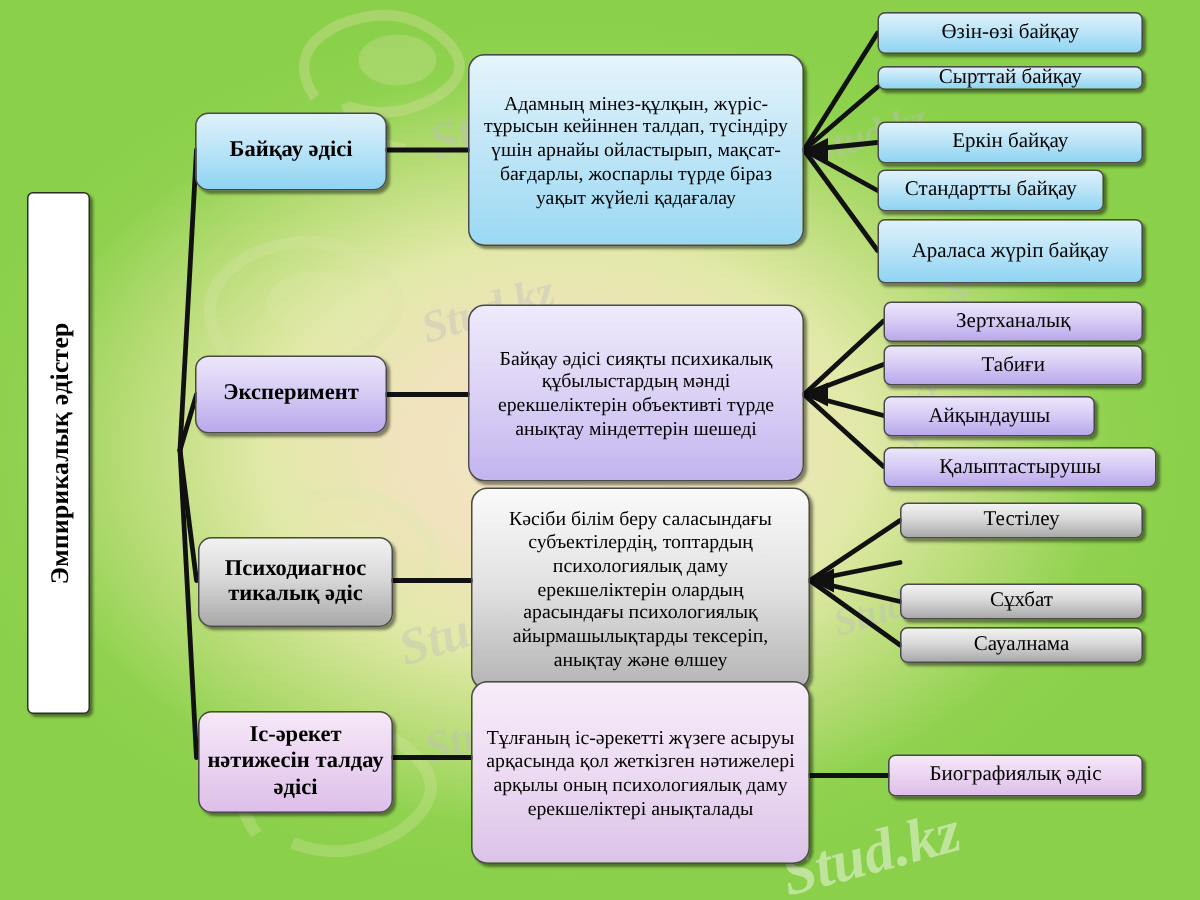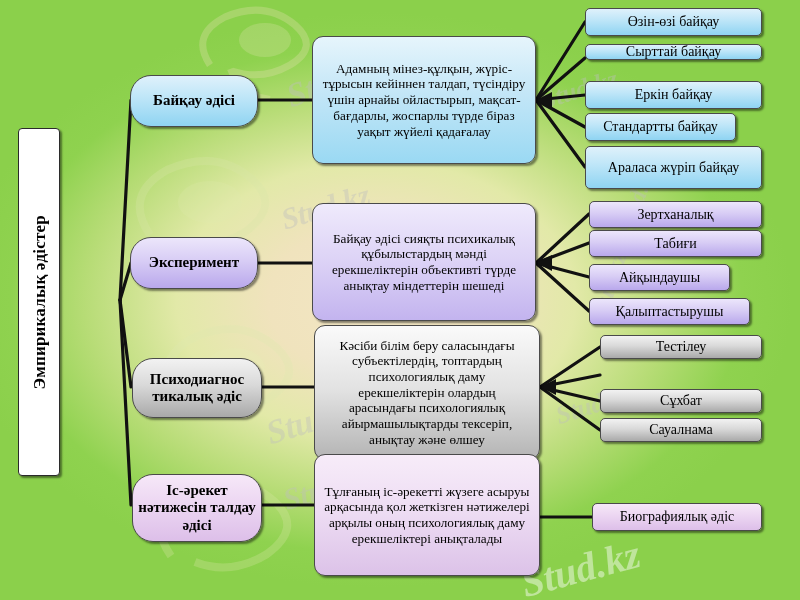--- a/index.html
+++ b/index.html
@@ -48,21 +48,21 @@
     font-size:17px;
     letter-spacing:.2px;
   }
   .root span{
     writing-mode:vertical-rl;
     transform:rotate(180deg);
     white-space:nowrap;
     line-height:1;
   }
   .lvl2{
-    border-radius:21px;
+    border-radius:9px;
     font-weight:bold;
     font-size:15px;
     line-height:1.16;
     padding:3px 5px;
   }
   .desc{
     border-radius:11px;
     font-size:13.2px;
     line-height:1.19;
     padding:6px 9px;
@@ -188,21 +188,21 @@
   </div>
   <div class="node leaf c-purple" style="left:589px;top:201px;width:173px;height:27px;">
     <span>Зертханалық</span>
   </div>
   <div class="node leaf c-purple" style="left:589px;top:230px;width:173px;height:27px;">
     <span>Табиғи</span>
   </div>
   <div class="node leaf c-purple" style="left:589px;top:264px;width:141px;height:27px;">
     <span>Айқындаушы</span>
   </div>
-  <div class="node leaf c-purple" style="left:589px;top:298px;width:161px;height:27px;">
+  <div class="node leaf c-purple" style="left:589px;top:298px;width:182px;height:27px;">
     <span>Қалыптастырушы</span>
   </div>
 
   <div class="node lvl2 c-grey" style="left:132px;top:358px;width:130px;height:60px;">
     <span>Психодиагнос тикалық әдіс</span>
   </div>
   <div class="node desc c-grey2" style="left:314px;top:325px;width:226px;height:135px;">
     <span>Кәсіби білім беру саласындағы субъектілердің, топтардың психологиялық даму ерекшеліктерін олардың арасындағы психологиялық айырмашылықтарды тексеріп, анықтау және өлшеу</span>
   </div>
   <div class="node leaf c-grey" style="left:600px;top:335px;width:162px;height:24px;">

